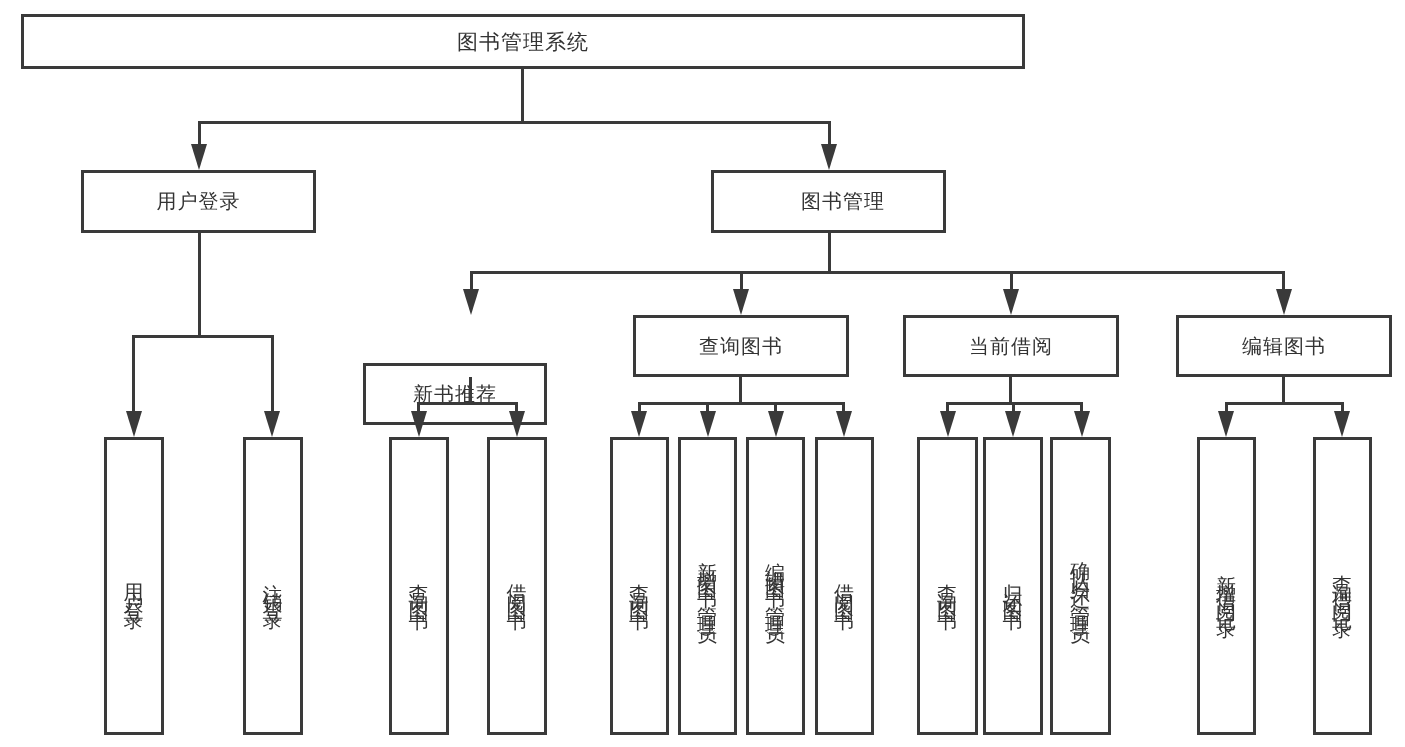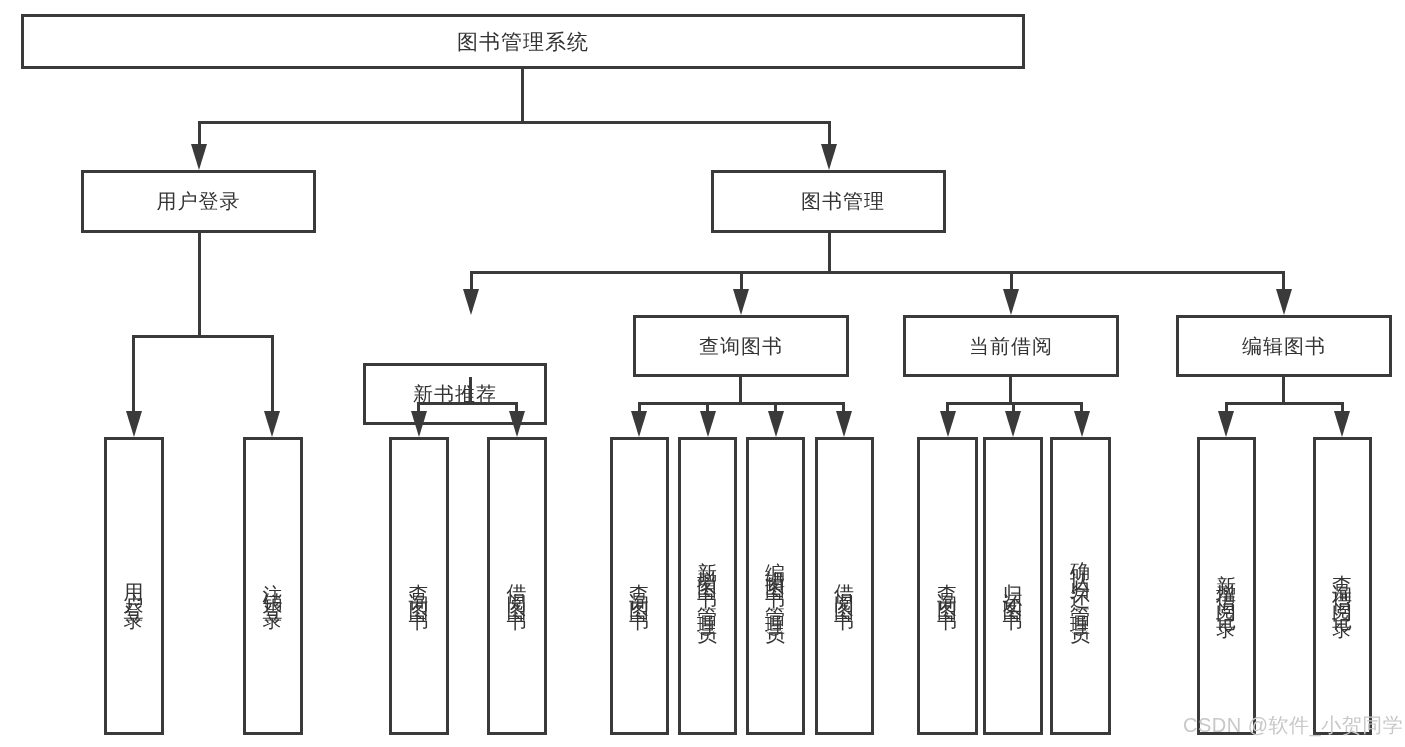--- a/index.html
+++ b/index.html
@@ -141,15 +141,14 @@
   <div class="box vbox" style="left:746px; top:437px; width:59px; height:298px;">编辑图书（管理员）</div>
   <div class="box vbox" style="left:815px; top:437px; width:59px; height:298px;">借阅图书</div>
 
   <div class="box vbox" style="left:917px; top:437px; width:61px; height:298px;">查询图书</div>
   <div class="box vbox" style="left:983px; top:437px; width:60px; height:298px;">归还图书</div>
   <div class="box vbox" style="left:1050px; top:437px; width:61px; height:298px;">确认归还（管理员）</div>
 
   <div class="box vbox" style="left:1197px; top:437px; width:59px; height:298px;">新增借阅记录</div>
   <div class="box vbox" style="left:1313px; top:437px; width:59px; height:298px;">查询借阅记录</div>
 
-  <div class="watermark">CSDN @软件_小贺同学</div>
 
 </div>
 
 </body></html>

